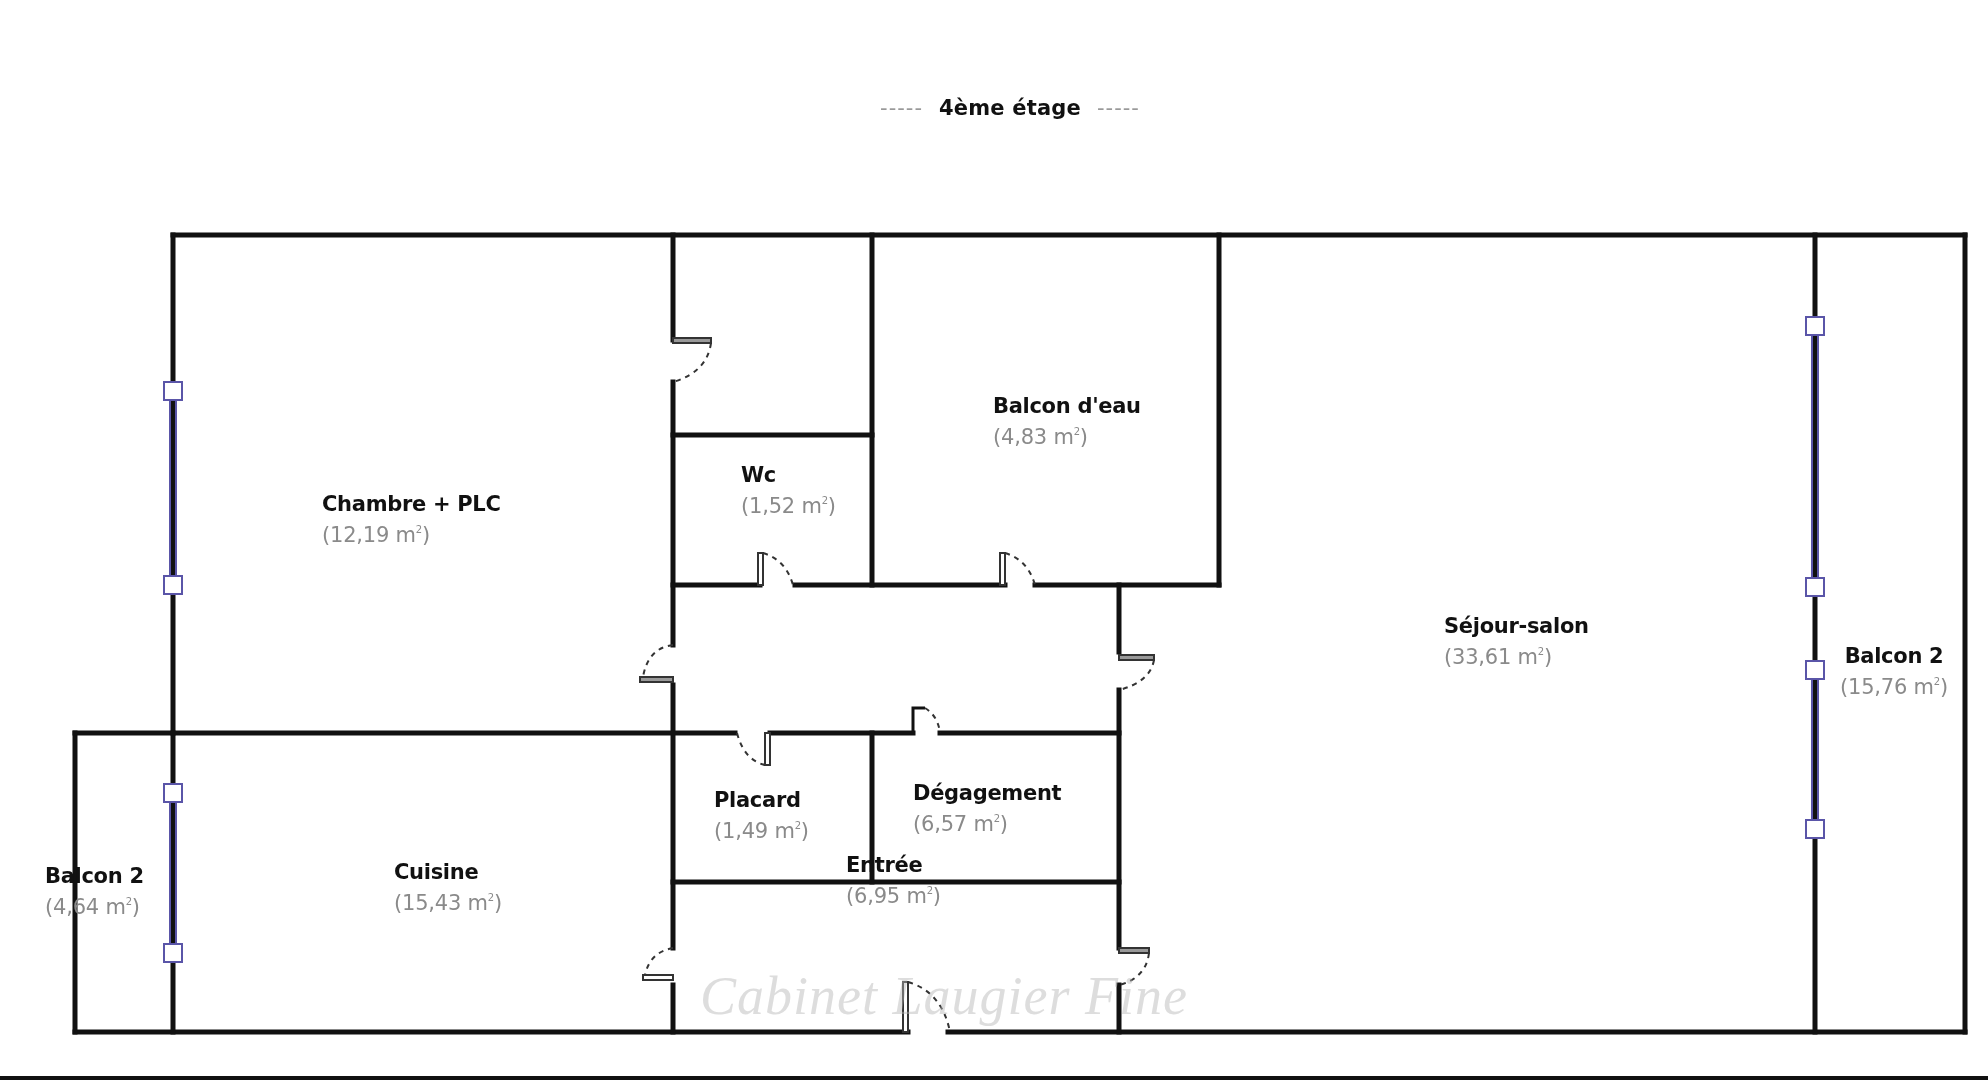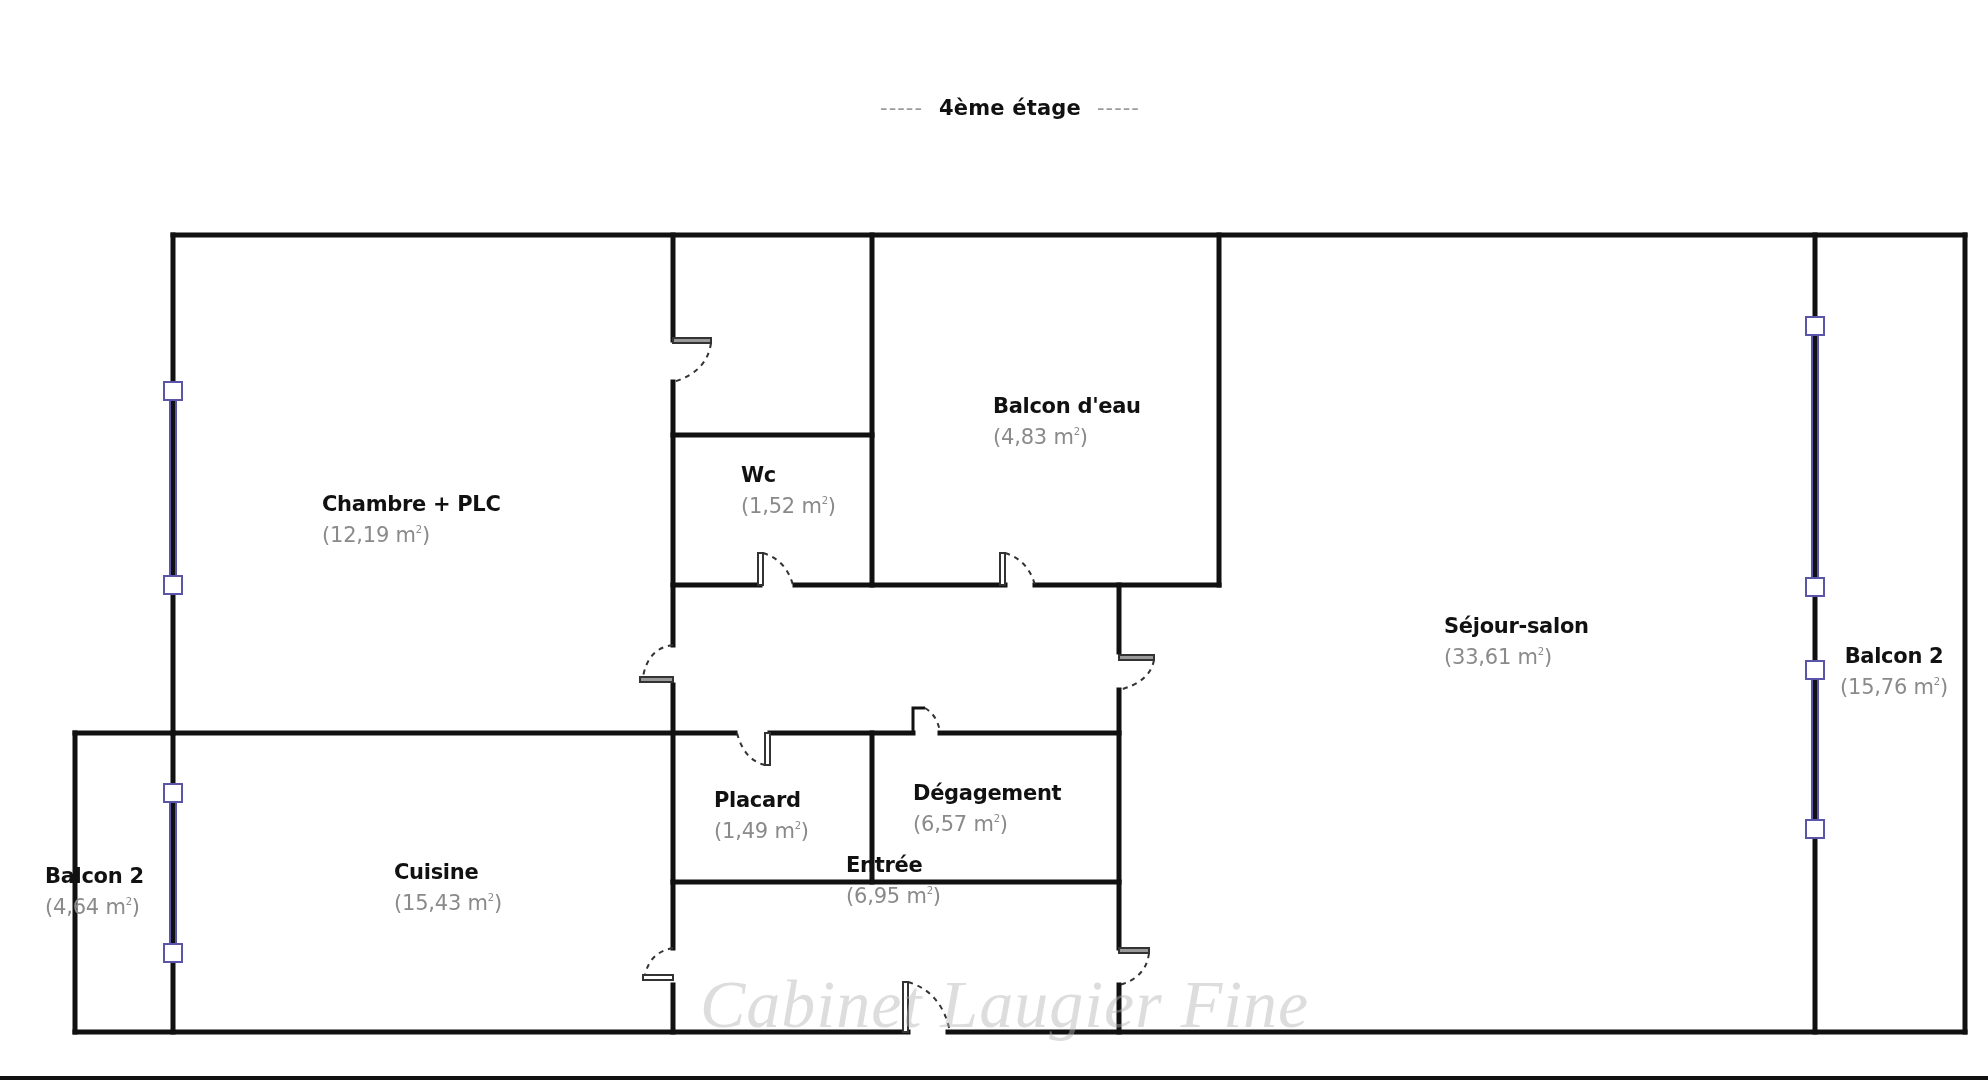--- a/index.html
+++ b/index.html
@@ -4,21 +4,21 @@
 <style>
   html, body { margin: 0; padding: 0; background: #ffffff; }
   body { width: 1988px; height: 1080px; position: relative; overflow: hidden; font-family: "DejaVu Sans", sans-serif; }
   #plan { position: absolute; left: 0; top: 0; width: 1988px; height: 1080px; }
   .floor-title { position: absolute; left: 0; top: 96px; width: 2020px; text-align: center; font-size: 21px; font-weight: bold; color: #111; letter-spacing: 0.2px; }
   .floor-title .dash { color: #999; font-weight: normal; margin: 0 16px; letter-spacing: 1px; }
   .room-label { position: absolute; line-height: 1.0; white-space: nowrap; }
   .room-name { font-family: "DejaVu Sans", sans-serif; font-weight: bold; font-size: 21px; color: #111; letter-spacing: -0.3px; }
   .room-area { font-family: "DejaVu Sans", sans-serif; font-size: 21px; color: #8a8a8a; margin-top: 10px; letter-spacing: -0.2px; }
   .room-area sup { font-size: 10px; vertical-align: 9px; }
-  .watermark { position: absolute; left: 700px; top: 965px; font-family: "Liberation Serif", serif; font-style: italic; font-size: 68px; color: rgba(180,180,180,0.45); white-space: nowrap; letter-spacing: 1px; }
+  .watermark { position: absolute; left: 700px; top: 965px; font-family: "Liberation Serif", serif; font-style: italic; font-size: 54px; color: rgba(180,180,180,0.45); white-space: nowrap; letter-spacing: 1px; }
   .bottom-rule { position: absolute; left: 0; top: 1076px; width: 1988px; height: 4px; background: #111; }
 </style>
 </head>
 <body>
 
 <svg id="plan" viewBox="0 0 1988 1080" xmlns="http://www.w3.org/2000/svg">
 
   <g stroke="#111" stroke-width="5" fill="none" stroke-linecap="square">
 
     <line x1="173" y1="235" x2="1965" y2="235"></line>

